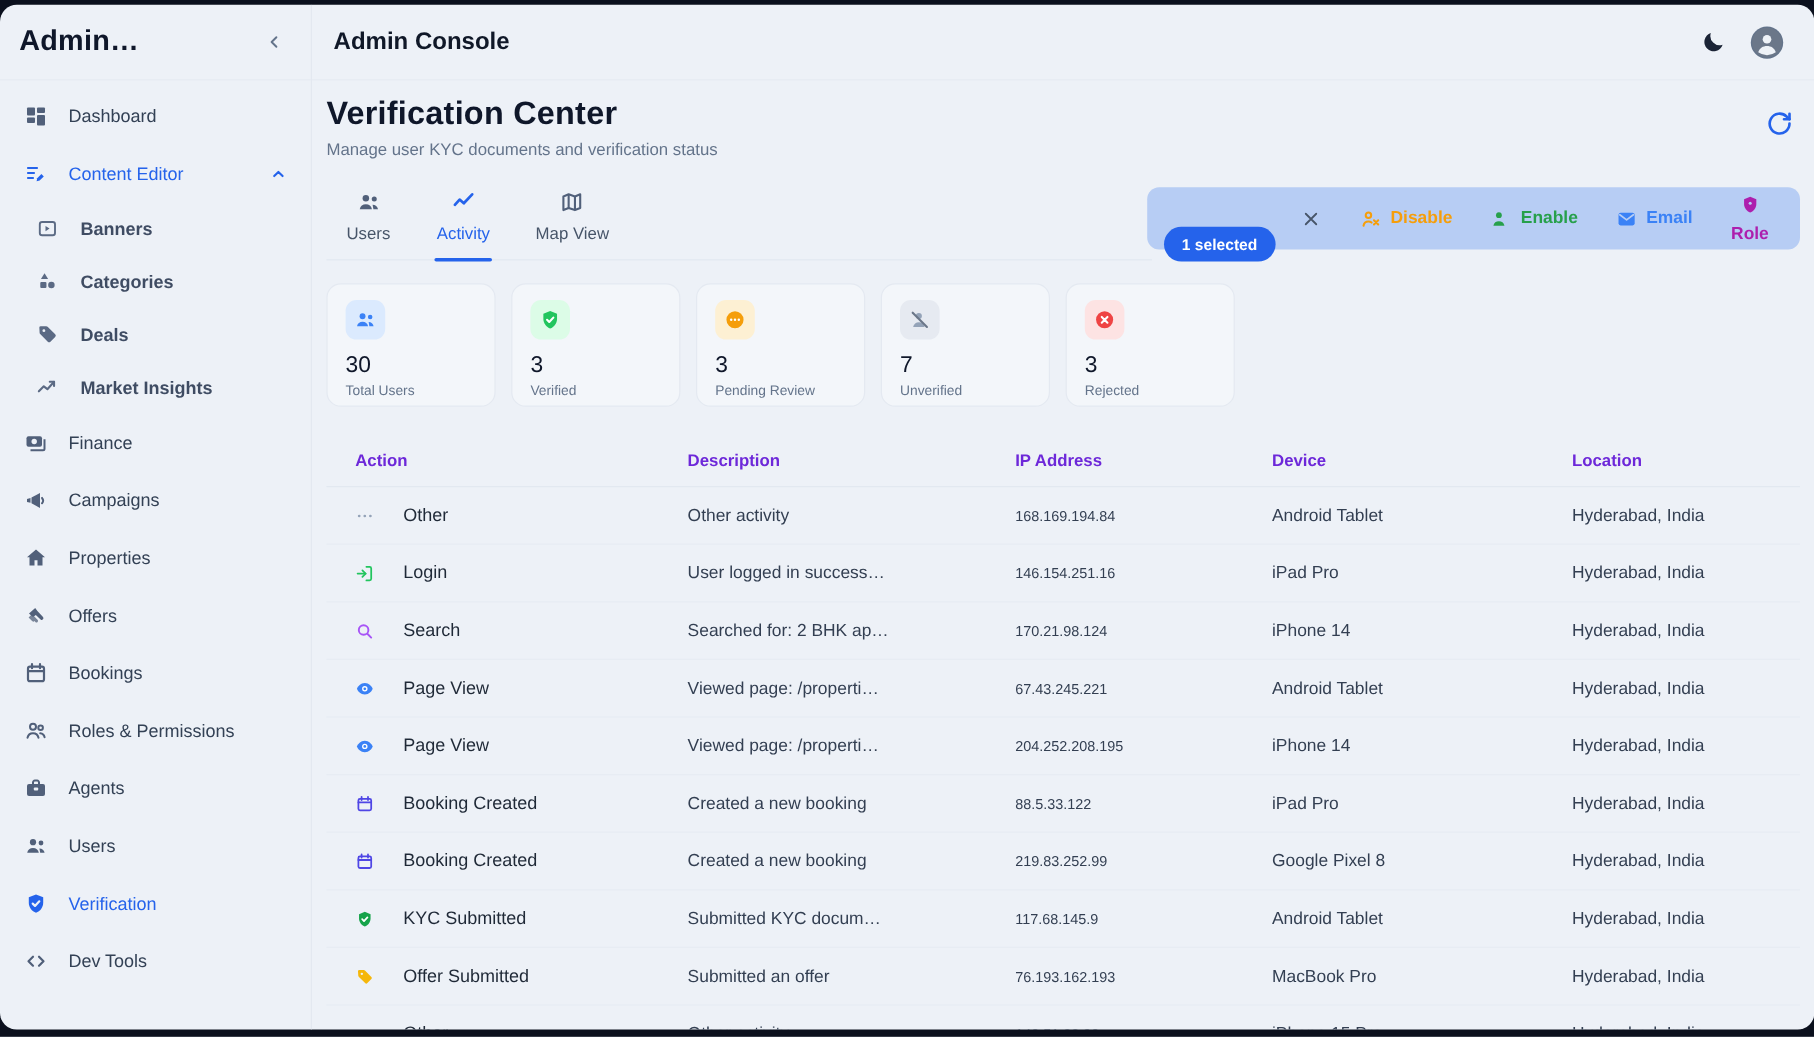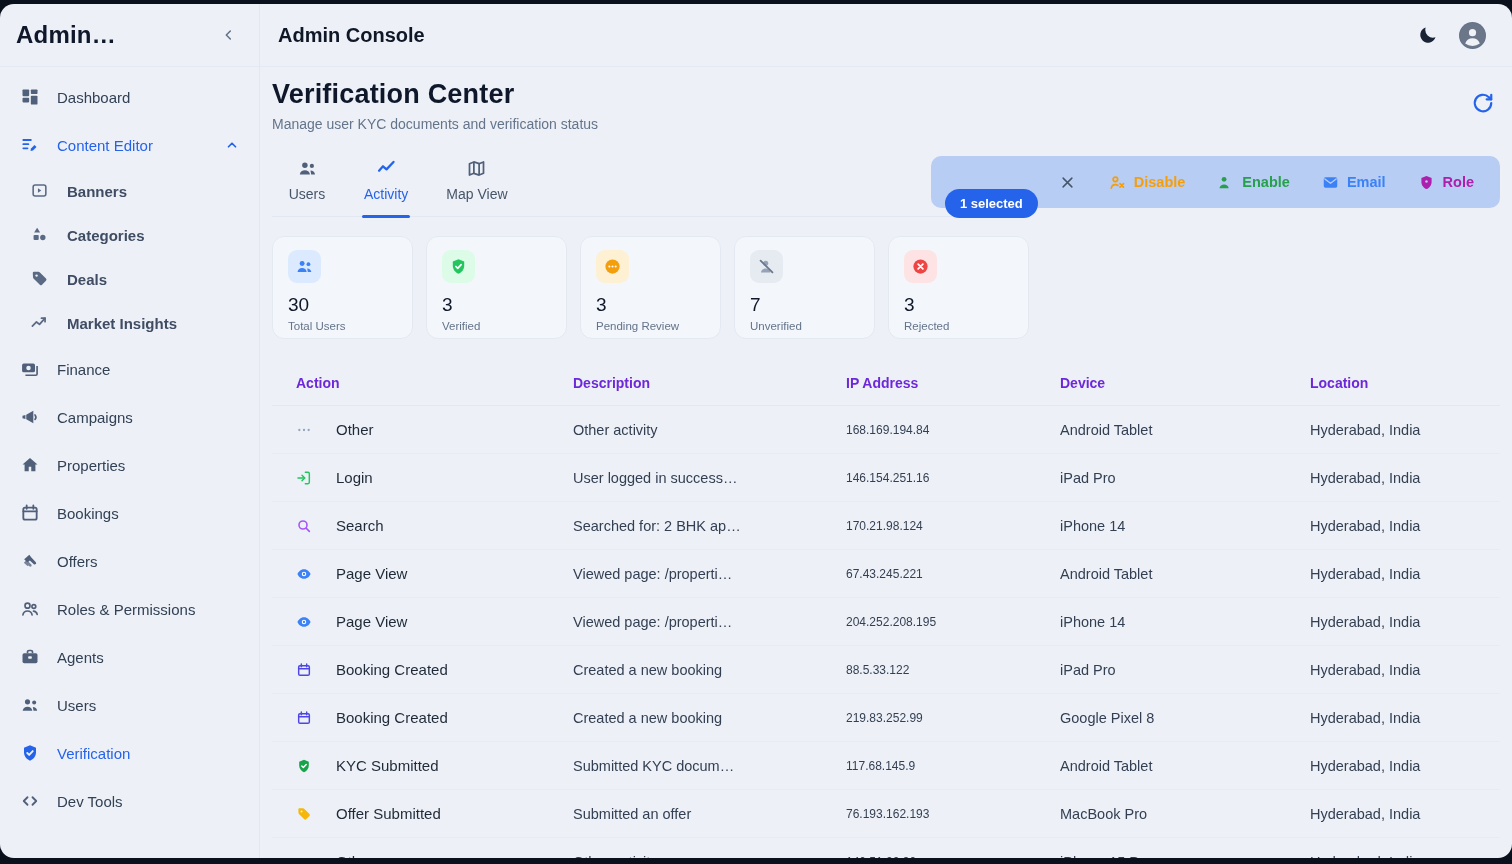--- a/index.html
+++ b/index.html
@@ -57,21 +57,21 @@
   .sel-toolbar { position:absolute; right:0; top:0; height:52px; display:flex; align-items:center; gap:20px;
                  padding:0 20px 0 14px; background:#b7cdf4; border-radius:10px; }
   .pill { background:#2563eb; color:#fff; font-size:13px; font-weight:700; padding:7px 15px; border-radius:999px;margin-top:42px; }
   .x-btn { background:none; border:none; color:#475569; cursor:pointer; display:flex; padding:2px; margin-right:6px; }
   .t-action { display:flex; gap:8px; align-items:center; font-weight:700; font-size:14.5px;
               background:none; border:none; cursor:pointer; }
   .t-action .a-ico { width:17px; height:17px; display:flex; }
   .act-disable { color:#f59e0b; }
   .act-enable  { color:#27a04b; }
   .act-email   { color:#3b82f6; }
-  .act-role    { color:#ad1fad; }
+  .act-role    { color:#ad1fad;flex-direction:column; }
   
   .stats { display:flex; gap:13px; margin-top:19px; }
   .stat-card { width:141px; height:103px; background:#f3f6fa; border:1px solid #e4e9f1; border-radius:12px;
                padding:13px 15px; }
   .stat-ico { width:33px; height:33px; border-radius:9px; display:flex; align-items:center; justify-content:center; }
   .stat-value { font-size:19px; font-weight:400; color:#0f172a; margin-top:11px; }
   .stat-label { font-size:11.5px; color:#64748b; margin-top:4px; }
   
   .table { margin-top:21px; }
   .thead, .trow { display:grid; grid-template-columns:277px 273px 214px 250px 1fr; padding-left:24px; align-items:center; }
@@ -192,36 +192,36 @@
         <span class="ico">
             <svg viewBox="0 0 24 24" width="20" height="20" fill="currentColor">
               <path d="M12 3.5l9 7.8h-2.5v8.2h-5v-5.3h-3v5.3h-5v-8.2H3z"></path>
             </svg>
           </span>
         <span>Properties</span>
       </div>
 
       <div class="sb-item">
         <span class="ico">
+            <svg viewBox="0 0 24 24" width="20" height="20" fill="currentColor">
+              <path d="M11.2 4.5L5 9.8l2.7 2.7a2 2 0 0 0 2.8 0l1.3-1.1 4.8 4.4a1.7 1.7 0 0 0 2.4-2.4l-5.6-6z"></path>
+              <path d="M10.6 13.2l3.2 3.2a1.6 1.6 0 0 1-2.2 2.2l-1.1-1.1a1.6 1.6 0 0 1-2.3 0l-.9-.9L4.6 14l3-3z" opacity=".75"></path>
+            </svg>
+          </span>
+        <span>Offers</span>
+      </div>
+
+      <div class="sb-item">
+        <span class="ico">
             <svg viewBox="0 0 24 24" width="20" height="20" fill="none" stroke="currentColor" stroke-width="2.2" stroke-linecap="round">
               <rect x="4" y="5.5" width="16" height="14.5" rx="2"></rect>
               <path d="M8 3v4M16 3v4M4 10h16"></path>
             </svg>
           </span>
         <span>Bookings</span>
-      </div>
-
-      <div class="sb-item">
-        <span class="ico">
-            <svg viewBox="0 0 24 24" width="20" height="20" fill="currentColor">
-              <path d="M11.2 4.5L5 9.8l2.7 2.7a2 2 0 0 0 2.8 0l1.3-1.1 4.8 4.4a1.7 1.7 0 0 0 2.4-2.4l-5.6-6z"></path>
-              <path d="M10.6 13.2l3.2 3.2a1.6 1.6 0 0 1-2.2 2.2l-1.1-1.1a1.6 1.6 0 0 1-2.3 0l-.9-.9L4.6 14l3-3z" opacity=".75"></path>
-            </svg>
-          </span>
-        <span>Offers</span>
       </div>
 
       <div class="sb-item">
         <span class="ico">
             <svg viewBox="0 0 24 24" width="20" height="20" fill="none" stroke="currentColor" stroke-width="2" stroke-linecap="round">
               <circle cx="9" cy="8" r="3"></circle>
               <path d="M3.5 19c.6-3 2.8-4.6 5.5-4.6s4.9 1.6 5.5 4.6"></path>
               <circle cx="16.6" cy="9" r="2.3"></circle>
               <path d="M16.2 14.5c2.3.2 3.9 1.6 4.4 4"></path>
             </svg>

